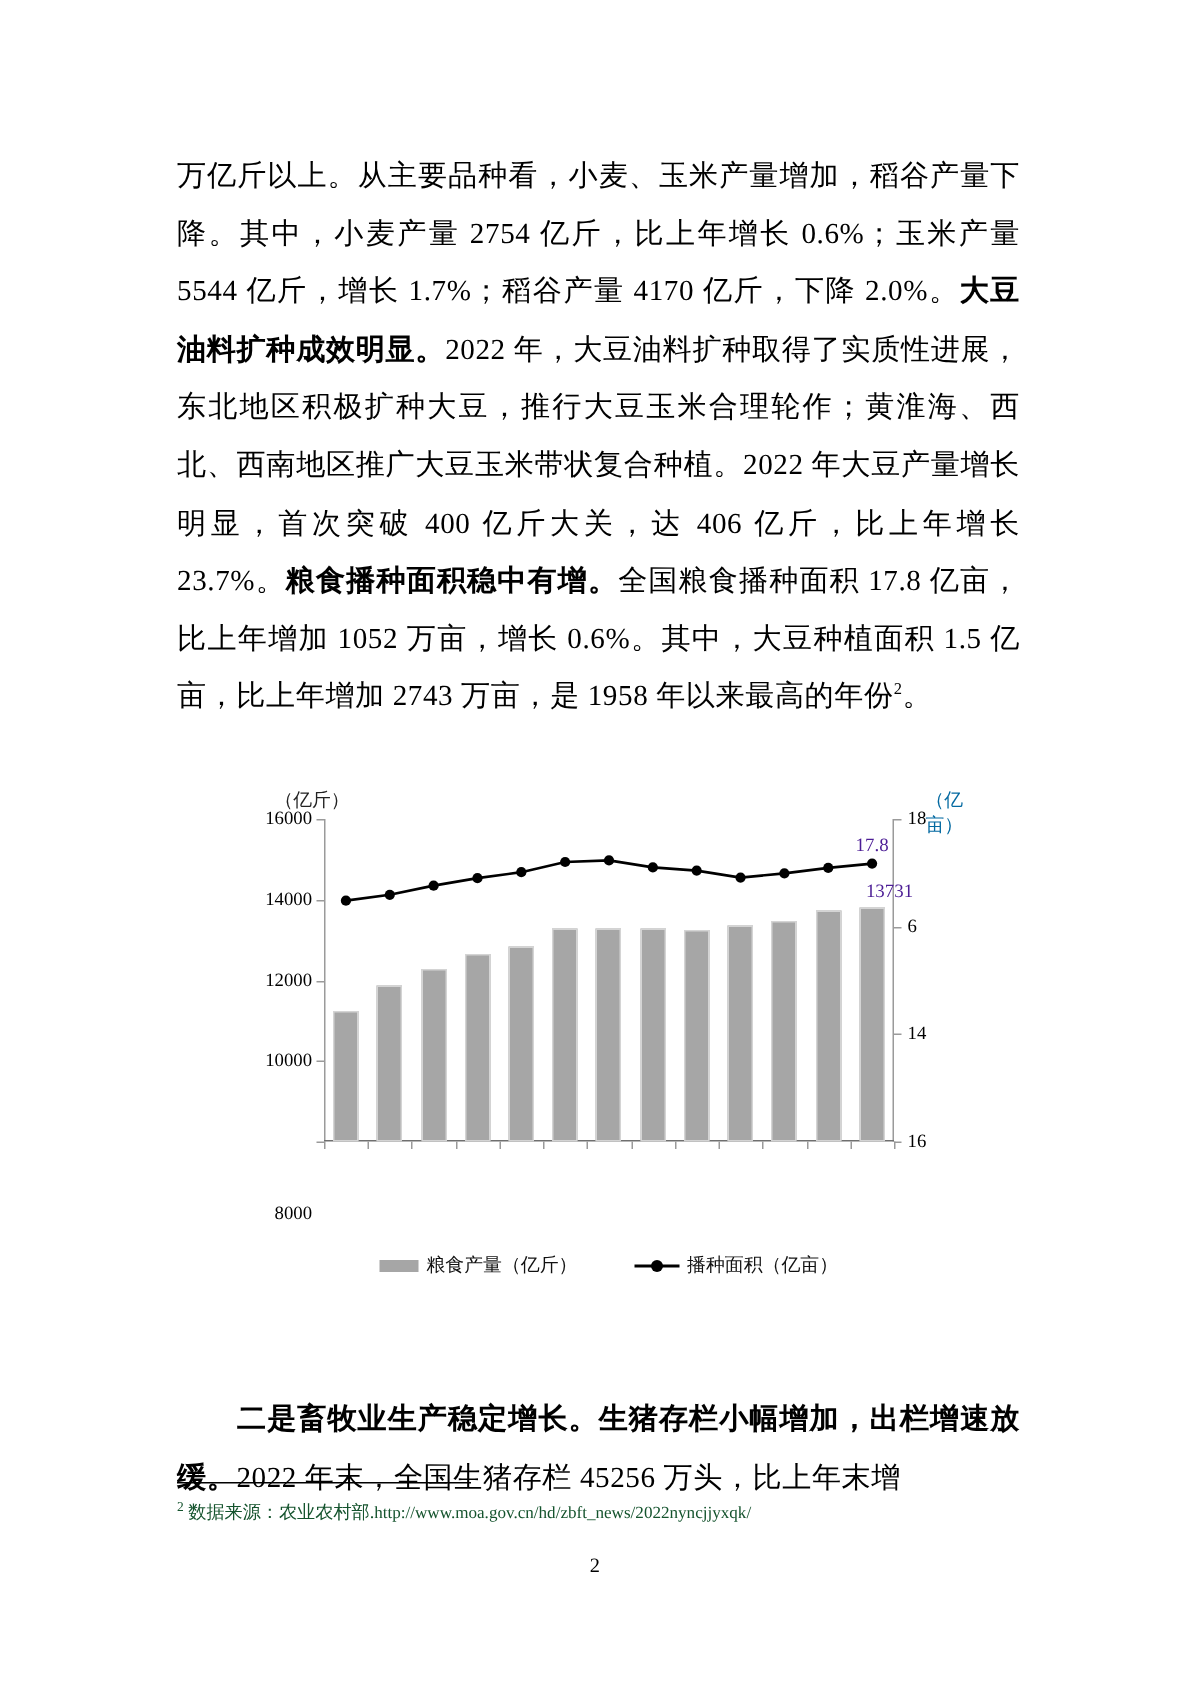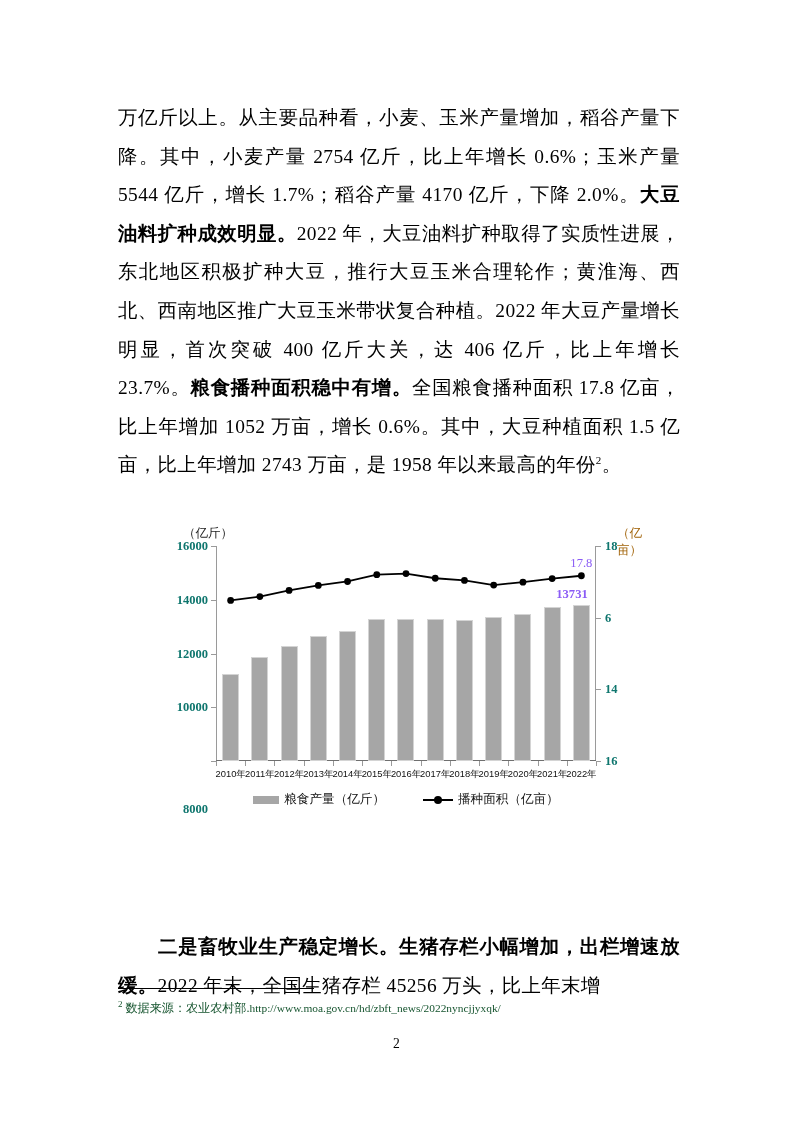--- a/index.html
+++ b/index.html
@@ -24,38 +24,38 @@
   sup.fn{font-size:11px;vertical-align:super;line-height:0;}
 
   
   .chart-wrap{position:absolute;left:160px;top:525px;width:500px;height:305px;}
   .chart-unit-left{
     position:absolute;left:23px;top:0px;font-size:12.5px;
     font-family:"Liberation Sans","DejaVu Sans",sans-serif;color:#222;
   }
   .chart-unit-right{
     position:absolute;left:457px;top:0px;font-size:12.5px;
-    font-family:"Liberation Sans","DejaVu Sans",sans-serif;color:#a16207;
+    font-family:"Liberation Sans","DejaVu Sans",sans-serif;color:#0369a1;
   }
   .plot{
     position:absolute;left:56px;top:21px;width:380px;height:215px;
   }
   .axis-line{position:absolute;background:#9a9a9a;}
   .axis-left{left:0;top:0;width:1px;height:100%;}
   .axis-right{right:0;top:0;width:1px;height:100%;}
   .axis-bottom{left:0;bottom:0;width:100%;height:1px;background:#6f6f6f;}
 
   .tick{position:absolute;width:5px;height:1px;background:#9a9a9a;}
   .tick.l{left:-5px;}
   .tick.r{right:-5px;}
 
   .ylab{
-    position:absolute;font-size:12.5px;color:#0f766e;
+    position:absolute;font-size:12.5px;color:#000000;
     font-family:"Liberation Serif","DejaVu Serif",serif;
-    white-space:nowrap;transform:translateY(-50%);font-weight:bold;
+    white-space:nowrap;transform:translateY(-50%);
   }
   .ylab.left{right:calc(100% + 8px);text-align:right;}
   .ylab.right{left:calc(100% + 9px);text-align:right;}
 
   .bars{position:absolute;left:0;top:0;width:100%;height:100%;}
   .barslot{
     position:absolute;bottom:0;height:100%;
     display:flex;align-items:flex-end;justify-content:center;
   }
   .bar{
@@ -69,31 +69,31 @@
   .xlabels{
     position:absolute;left:56px;top:243px;width:380px;height:16px;
   }
   .xlab{
     position:absolute;top:0;font-size:9.4px;color:#111;
     font-family:"Liberation Sans","DejaVu Sans",sans-serif;
     transform:translateX(-50%);white-space:nowrap;
   }
 
   .dlabel{
-    position:absolute;font-size:12.6px;color:#8b5cf6;
+    position:absolute;font-size:12.6px;color:#4c1d95;
     font-family:"Liberation Serif","DejaVu Serif",serif;
     white-space:nowrap;transform:translateX(-50%);text-align:right;
   }
 
   .legend{
     position:absolute;left:56px;top:266px;width:380px;
     display:flex;justify-content:center;gap:38px;align-items:center;
     font-size:12.6px;font-family:"Liberation Sans","DejaVu Sans",sans-serif;color:#111;
   }
-  .lg-item{display:flex;align-items:center;gap:5px;}
+  .lg-item{display:flex;align-items:center;gap:5px;margin-top:44px;}
   .lg-swatch{width:26px;height:8px;background:#a6a6a6;display:inline-block;}
   .lg-line{position:relative;width:30px;height:10px;display:inline-block;}
   .lg-line::before{
     content:"";position:absolute;left:0;top:4px;width:30px;height:2px;background:#000;
   }
   .lg-line::after{
     content:"";position:absolute;left:11px;top:1px;width:8px;height:8px;
     background:#000;border-radius:50%;
   }
 
@@ -231,39 +231,24 @@
           <div class="ylab right" style="top: 215px;">16</div>
           <div class="tick r" style="top: 143.333px;"></div>
           <div class="ylab right" style="top: 143.333px;">14</div>
           <div class="tick r" style="top: 71.6667px;"></div>
           <div class="ylab right" style="top: 71.6667px;">6</div>
           <div class="tick r" style="top: 0px;"></div>
           <div class="ylab right" style="top: 0px;">18</div>
         </div>
       <div id="dlabels">
           <div class="dlabel" style="left: 365.385px; top: 9.74167px;">17.8</div>
-          <div class="dlabel" style="left: 356px; top: 40.9794px; font-weight: bold;">13731</div>
+          <div class="dlabel" style="left: 377px; top: 40.9794px;">13731</div>
         </div>
     </div>
 
-    <div class="xlabels" id="xlabels">
-        <div class="xlab" style="left: 14.6154px;">2010年</div>
-        <div class="xlab" style="left: 43.8462px;">2011年</div>
-        <div class="xlab" style="left: 73.0769px;">2012年</div>
-        <div class="xlab" style="left: 102.308px;">2013年</div>
-        <div class="xlab" style="left: 131.538px;">2014年</div>
-        <div class="xlab" style="left: 160.769px;">2015年</div>
-        <div class="xlab" style="left: 190px;">2016年</div>
-        <div class="xlab" style="left: 219.231px;">2017年</div>
-        <div class="xlab" style="left: 248.462px;">2018年</div>
-        <div class="xlab" style="left: 277.692px;">2019年</div>
-        <div class="xlab" style="left: 306.923px;">2020年</div>
-        <div class="xlab" style="left: 336.154px;">2021年</div>
-        <div class="xlab" style="left: 365.385px;">2022年</div>
-      </div>
 
     <div class="legend">
       <div class="lg-item">
         <span class="lg-swatch"></span>
         <span>粮食产量（亿斤）</span>
       </div>
       <div class="lg-item">
         <span class="lg-line"></span>
         <span>播种面积（亿亩）</span>
       </div>

